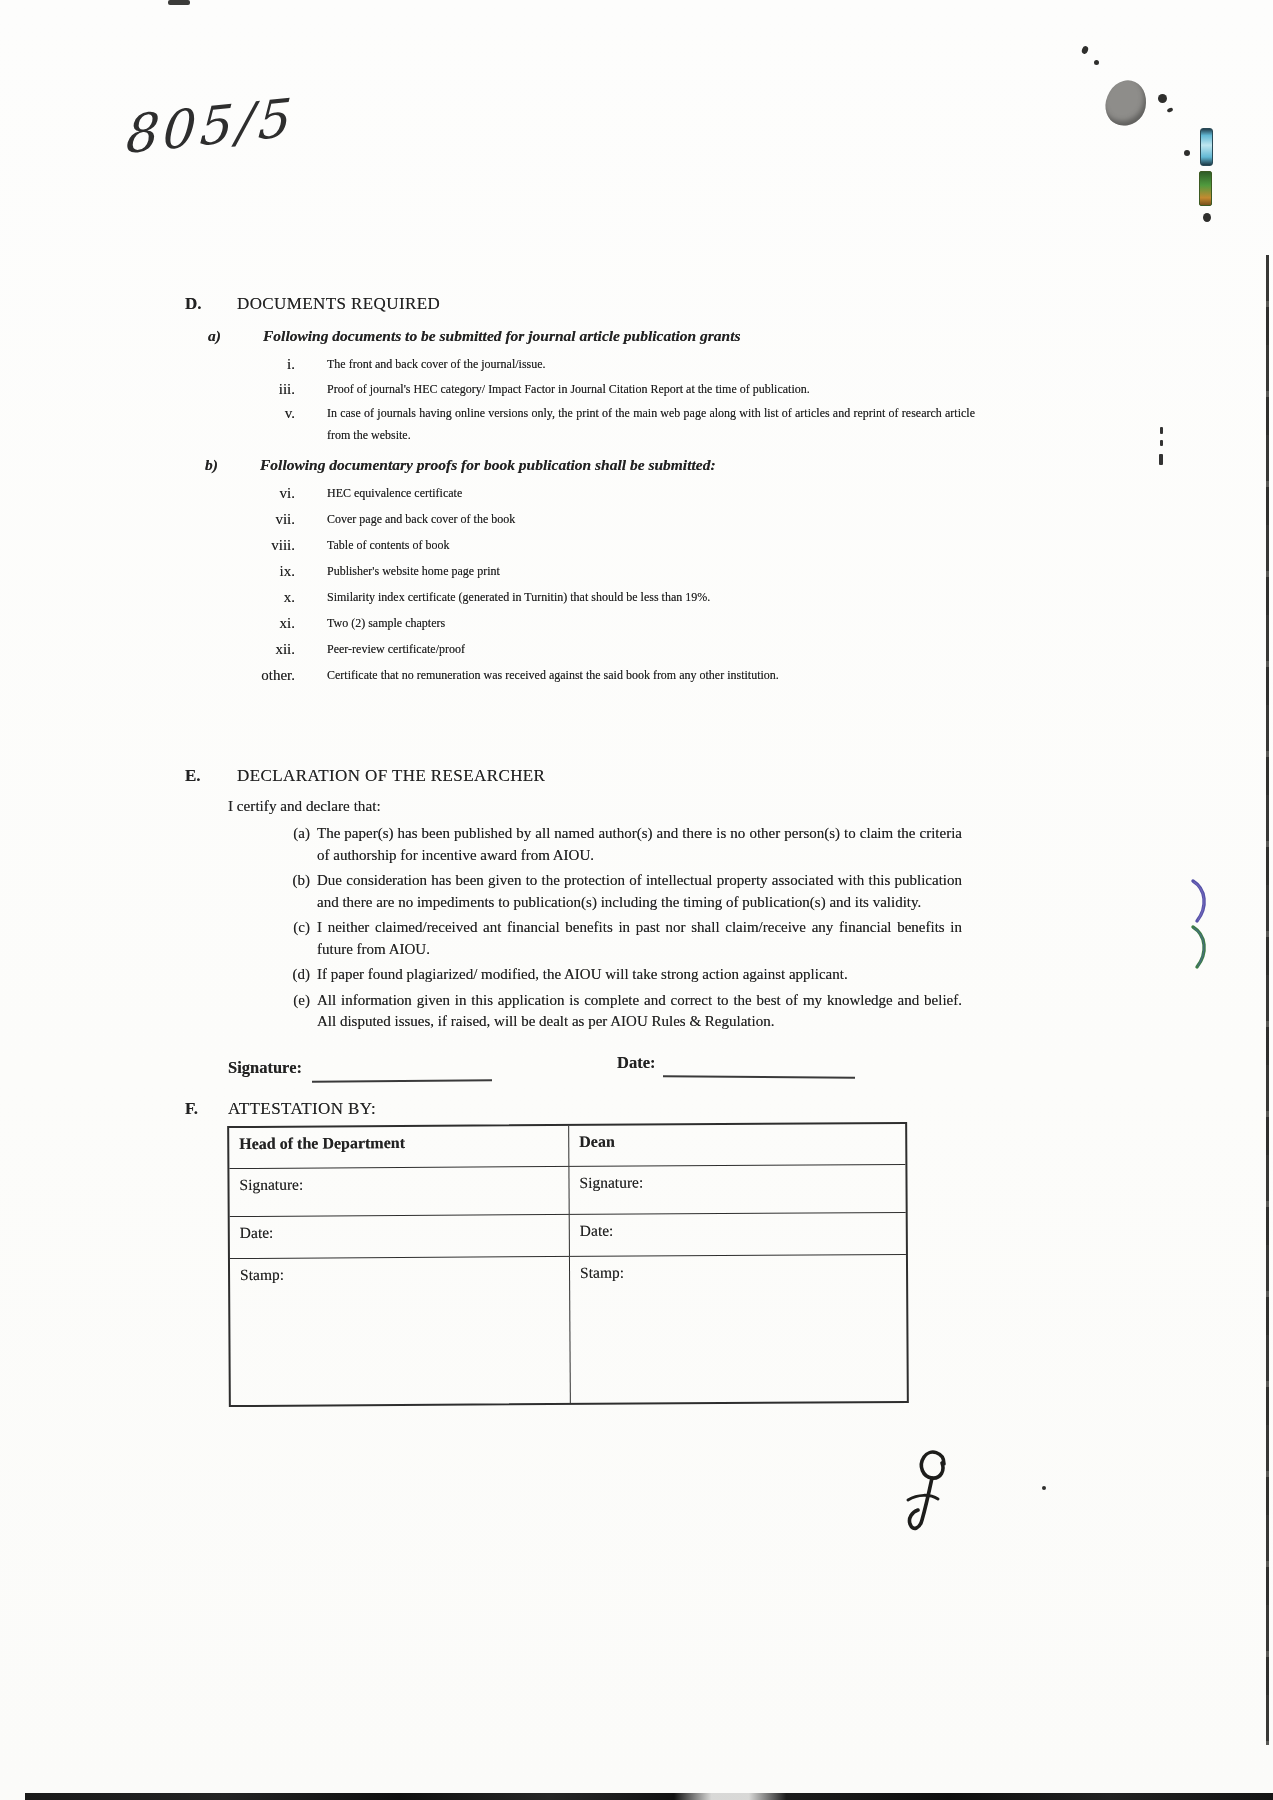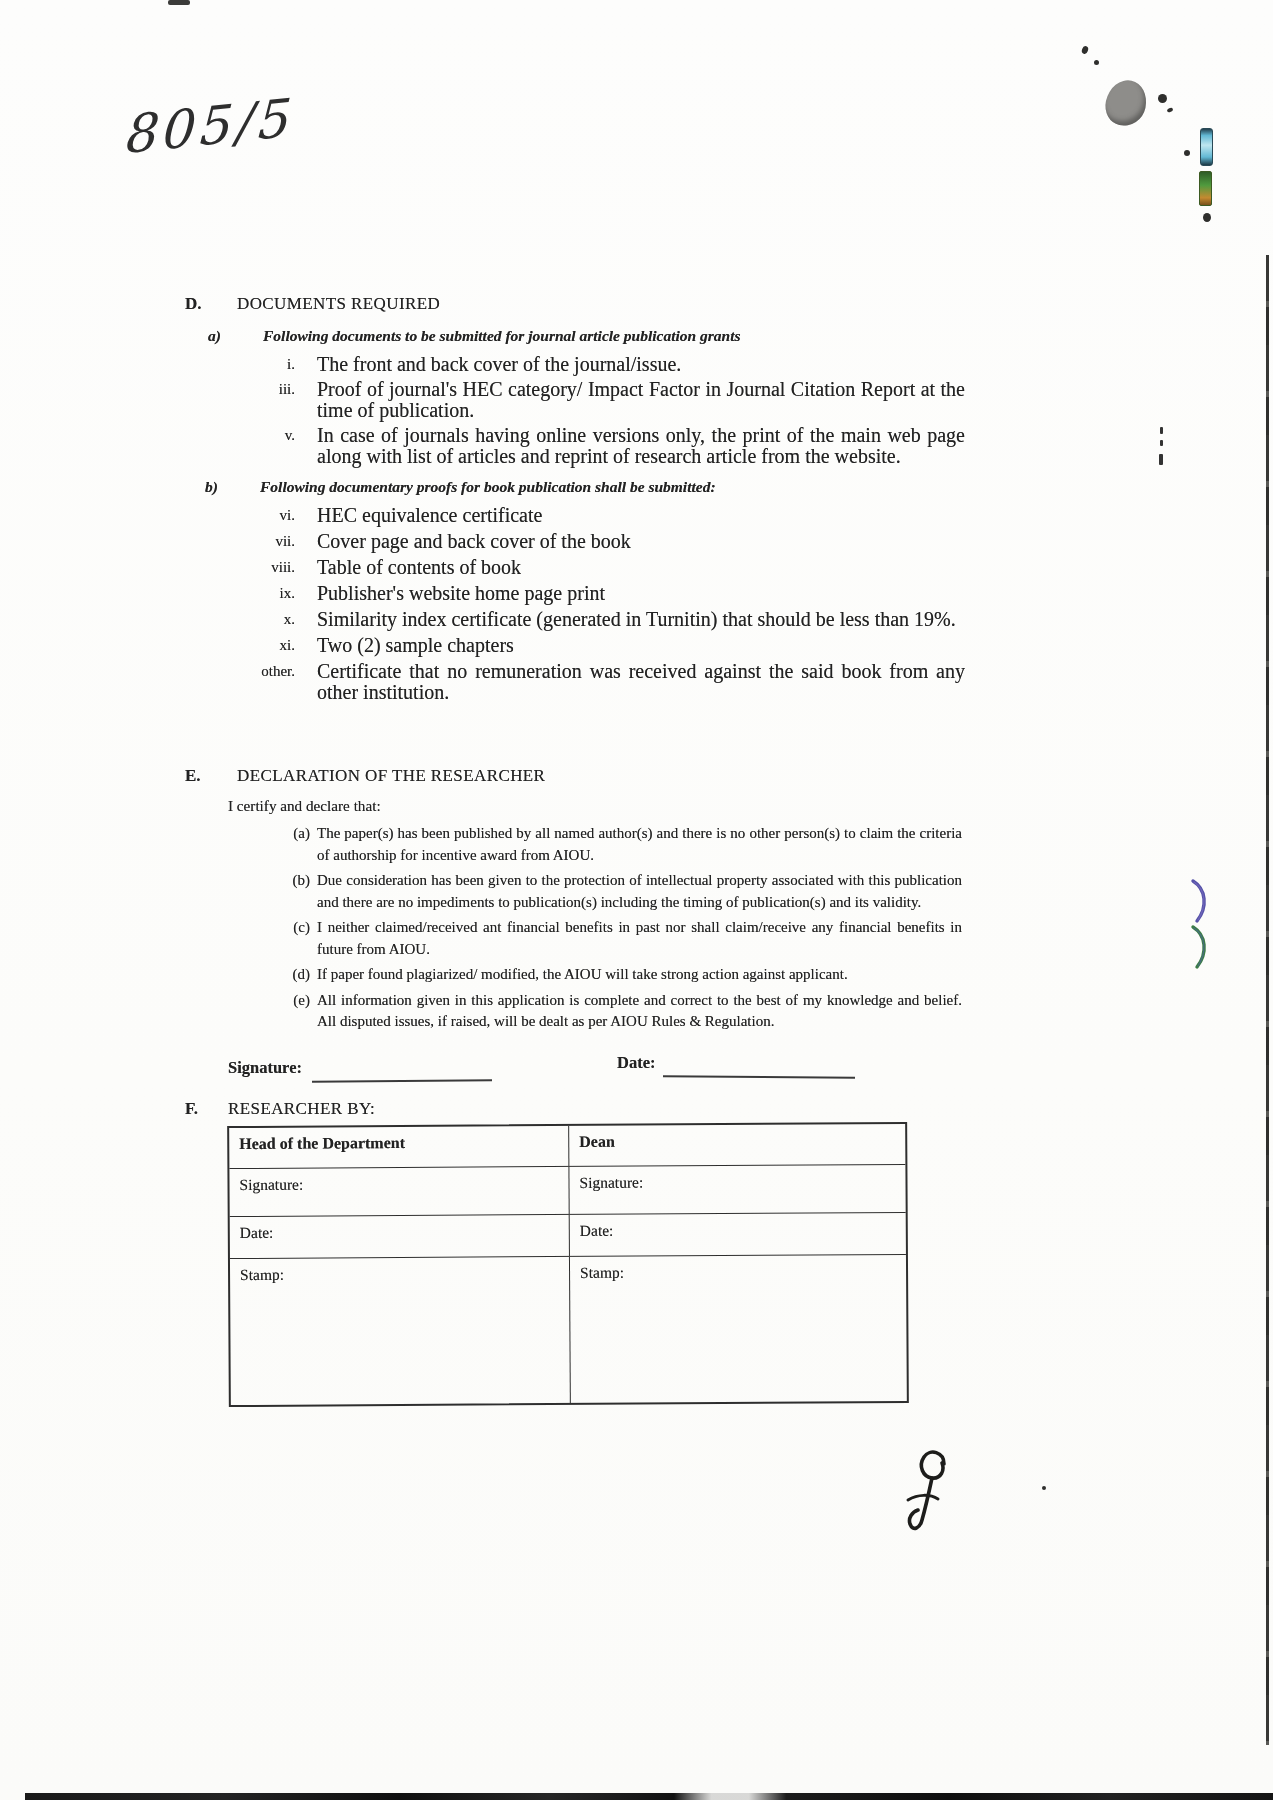--- a/index.html
+++ b/index.html
@@ -20,21 +20,21 @@
   .sec{ position:absolute; left:185px; width:985px; }
   .sec-head{ display:flex; }
   .sec-label{ width:52px; font-weight:bold; font-size:17px; flex:none;}
   .sec-title{ font-weight:normal; font-size:17px; letter-spacing:.4px;}
   .subhead{ display:flex; font-weight:bold; font-style:italic; font-size:15.5px; margin-top:13px;}
   .subhead .sub-label{ width:55px; margin-left:23px; flex:none;}
   .list{ margin-top:9px; }
   .item{ display:flex; margin-bottom:3px; }
   .item-b{ margin-bottom:4.5px; }
   .inum{ width:110px; text-align:right; flex:none; font-size:15px; line-height:21.5px;}
-  .itext{ margin-left:22px; width:648px; font-size:20px; line-height:21.5px; text-align:justify;}
+  .itext{ margin-left:32px; width:648px; font-size:12px; line-height:21.5px; text-align:justify;}
   .enum{ width:125px; text-align:right; flex:none; font-size:15px; line-height:21.5px;}
   .etext{ margin-left:7px; width:645px; font-size:15px; line-height:21.5px; text-align:justify;}
   .intro{ margin-top:11px; margin-left:43px; font-size:15.2px; }
   
   .field-label{ position:absolute; font-weight:bold; font-size:16.5px; }
   .field-line{ position:absolute; border-bottom:2px solid #3a3a3a; height:0; }
   
   #att-table{
     position:absolute; left:228px; top:1124px; width:676px;
     border:2px solid #2e2e2e; transform:rotate(-0.35deg);
@@ -131,20 +131,24 @@
         </div>
       <div class="item item-b">
           <span class="inum txt">x.</span>
           <span class="itext txt">Similarity index certificate (generated in Turnitin) that should be less than 19%.</span>
         </div>
       <div class="item item-b">
           <span class="inum txt">xi.</span>
           <span class="itext txt">Two (2) sample chapters</span>
         </div>
       <div class="item item-b">
+          <span class="inum txt">xii.</span>
+          <span class="itext txt">Peer-review certificate/proof</span>
+        </div>
+      <div class="item item-b">
           <span class="inum txt">other.</span>
           <span class="itext txt">Certificate that no remuneration was received against the said book from any other institution.</span>
         </div>
     </div>
   </div>
 
   <div class="sec" style="top:766px;">
     <div class="sec-head">
       <span class="sec-label txt">E.</span>
       <span class="sec-title txt">DECLARATION OF THE RESEARCHER</span>
@@ -175,21 +179,21 @@
   </div>
 
   <span class="field-label txt" style="left:228px; top:1058px;">Signature:</span>
   <span class="field-line" style="left:312px; top:1080px; width:180px; transform:rotate(-0.4deg);"></span>
   <span class="field-label txt" style="left:617px; top:1053px;">Date:</span>
   <span class="field-line" style="left:663px; top:1076px; width:192px; transform:rotate(0.4deg);"></span>
 
   <div class="sec" style="top:1099px;">
     <div class="sec-head">
       <span class="sec-label txt" style="width:43px;">F.</span>
-      <span class="sec-title txt">RESEARCHER BY:</span>
+      <span class="sec-title txt">ATTESTATION BY:</span>
     </div>
   </div>
 
   <div id="att-table">
     <div class="trow h-head">
       <div class="tcell tc-left th txt">Head of the Department</div>
       <div class="tcell tc-right th txt">Dean</div>
     </div>
     <div class="trow h-sig">
       <div class="tcell tc-left txt">Signature:</div>

